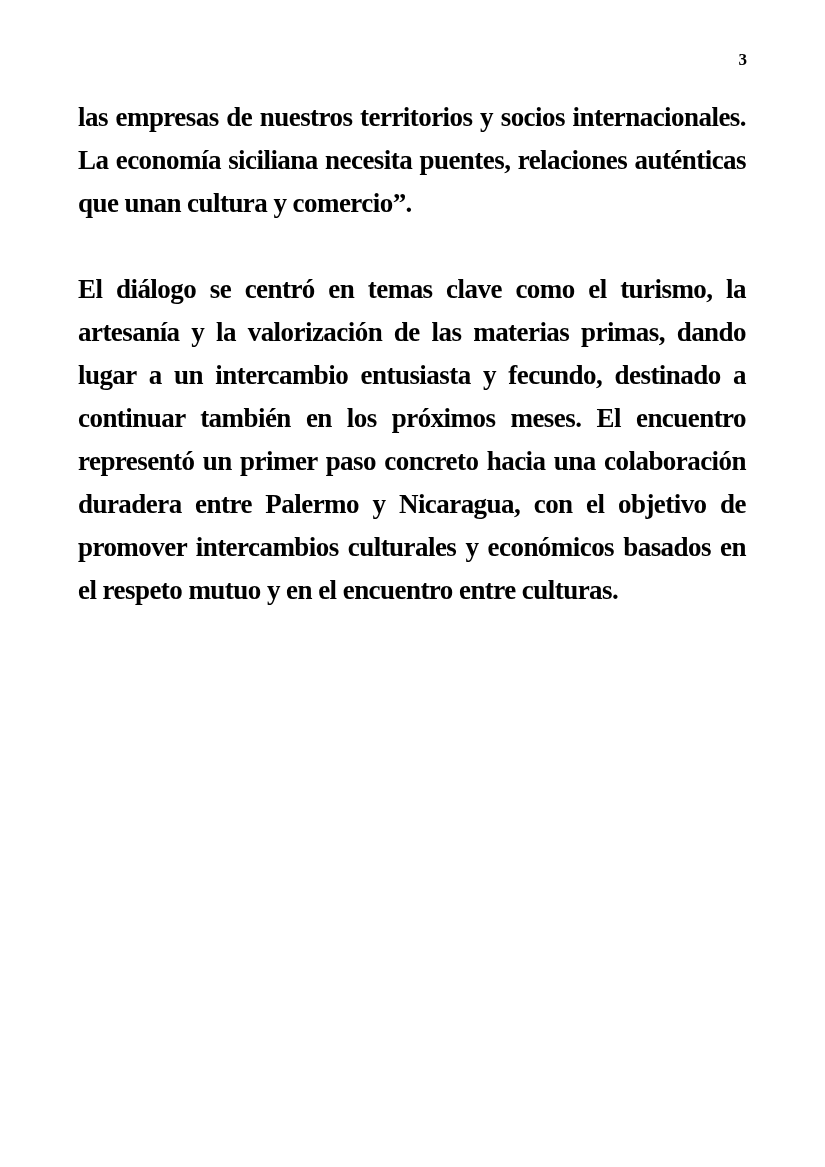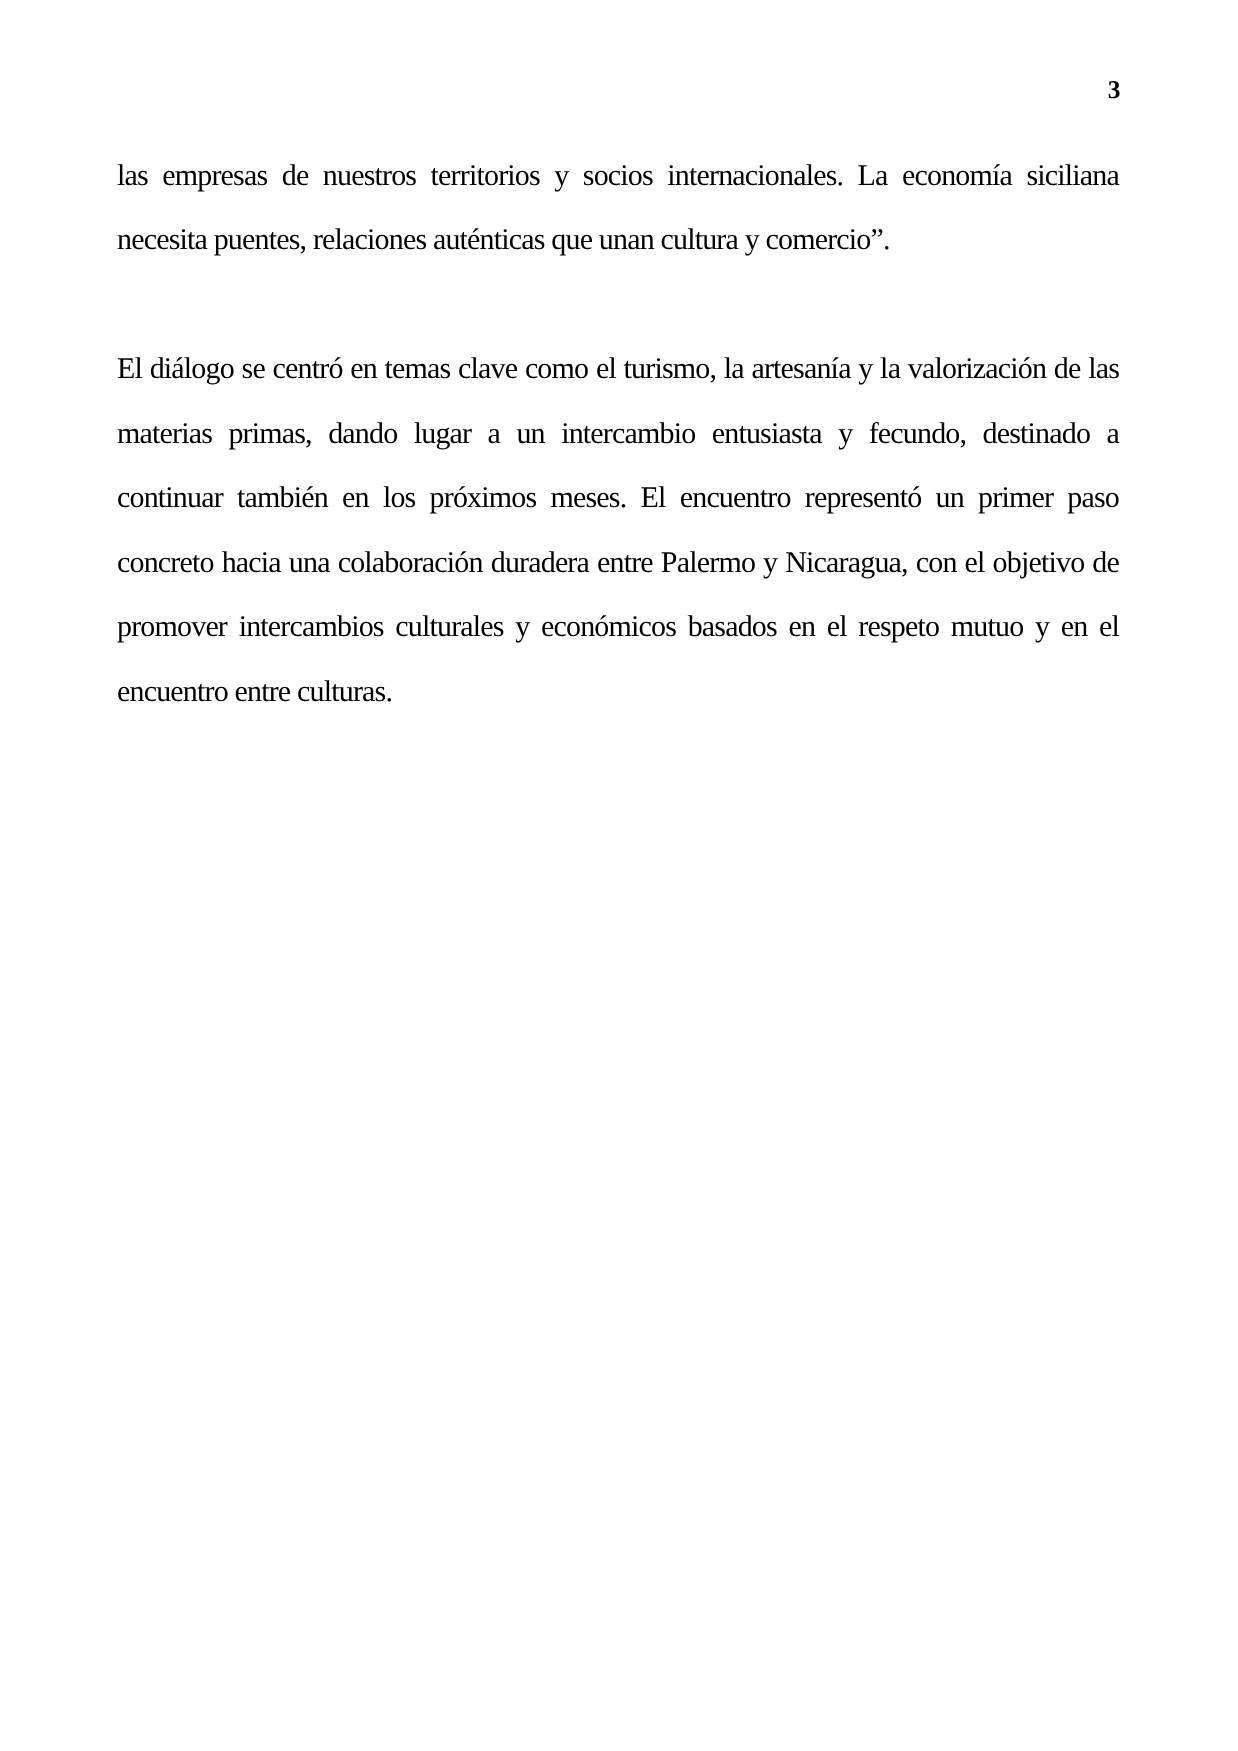--- a/index.html
+++ b/index.html
@@ -24,22 +24,22 @@
       line-height: 20px;
     }
     .content {
       position: absolute;
       left: 78px;
       top: 96px;
       width: 668px;
     }
     .para {
       margin: 0;
-      font-size: 20px;
-      font-weight: normal;
+      font-size: 27px;
+      font-weight: bold;
       line-height: 43px;
       text-align: justify;
       letter-spacing: -0.55px;
       word-spacing: 0px;
     }
     .para + .para {
       margin-top: 43px;
     }
   </style>
 </head>

